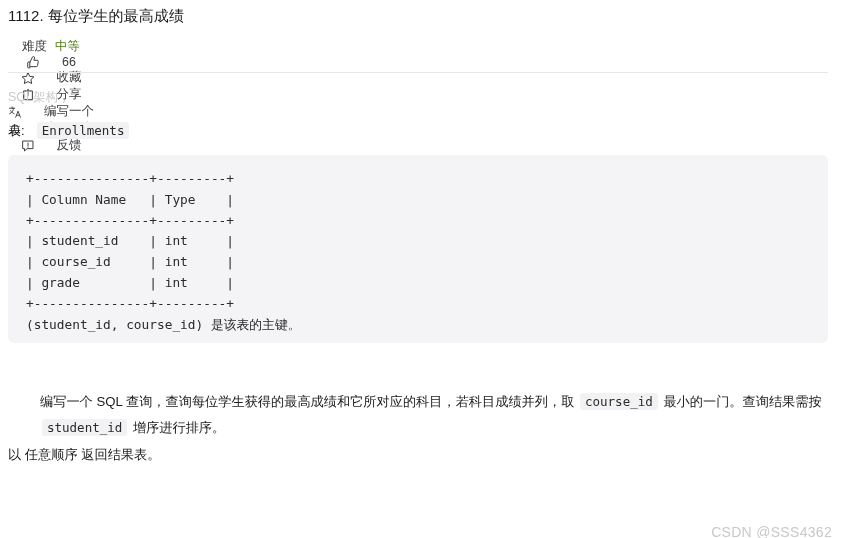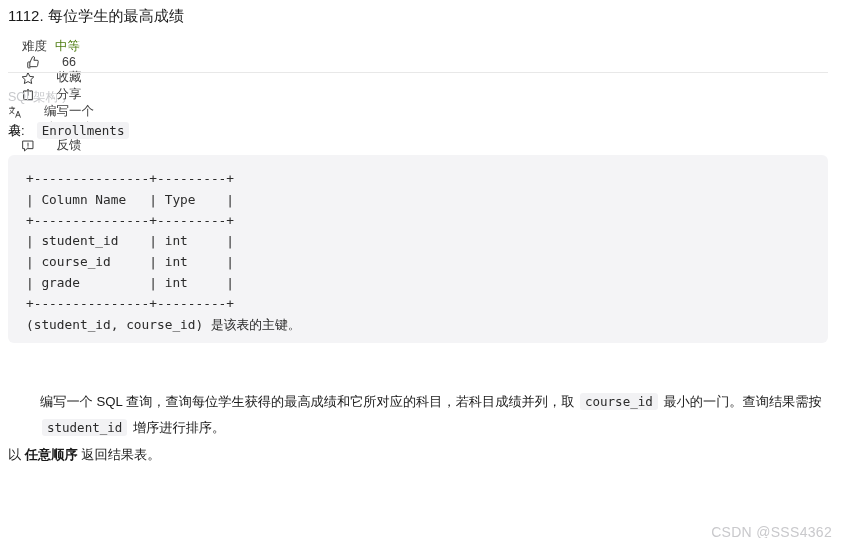--- a/index.html
+++ b/index.html
@@ -162,21 +162,21 @@
     margin-left: 36px;
   }
   .para-order {
     left: 8px;
     top: 442px;
   }
   .para-format {
     left: 8px;
     top: 471px;
   }
-  .bold { font-weight: bold; text-align: center; }
+  .bold { font-weight: normal; text-align: center; }
 
   
   .watermark {
     position: absolute;
     right: 16px;
     top: 524px;
     font-size: 14px;
     color: #c9c9cc;
     letter-spacing: 0.3px;
     white-space: nowrap;

